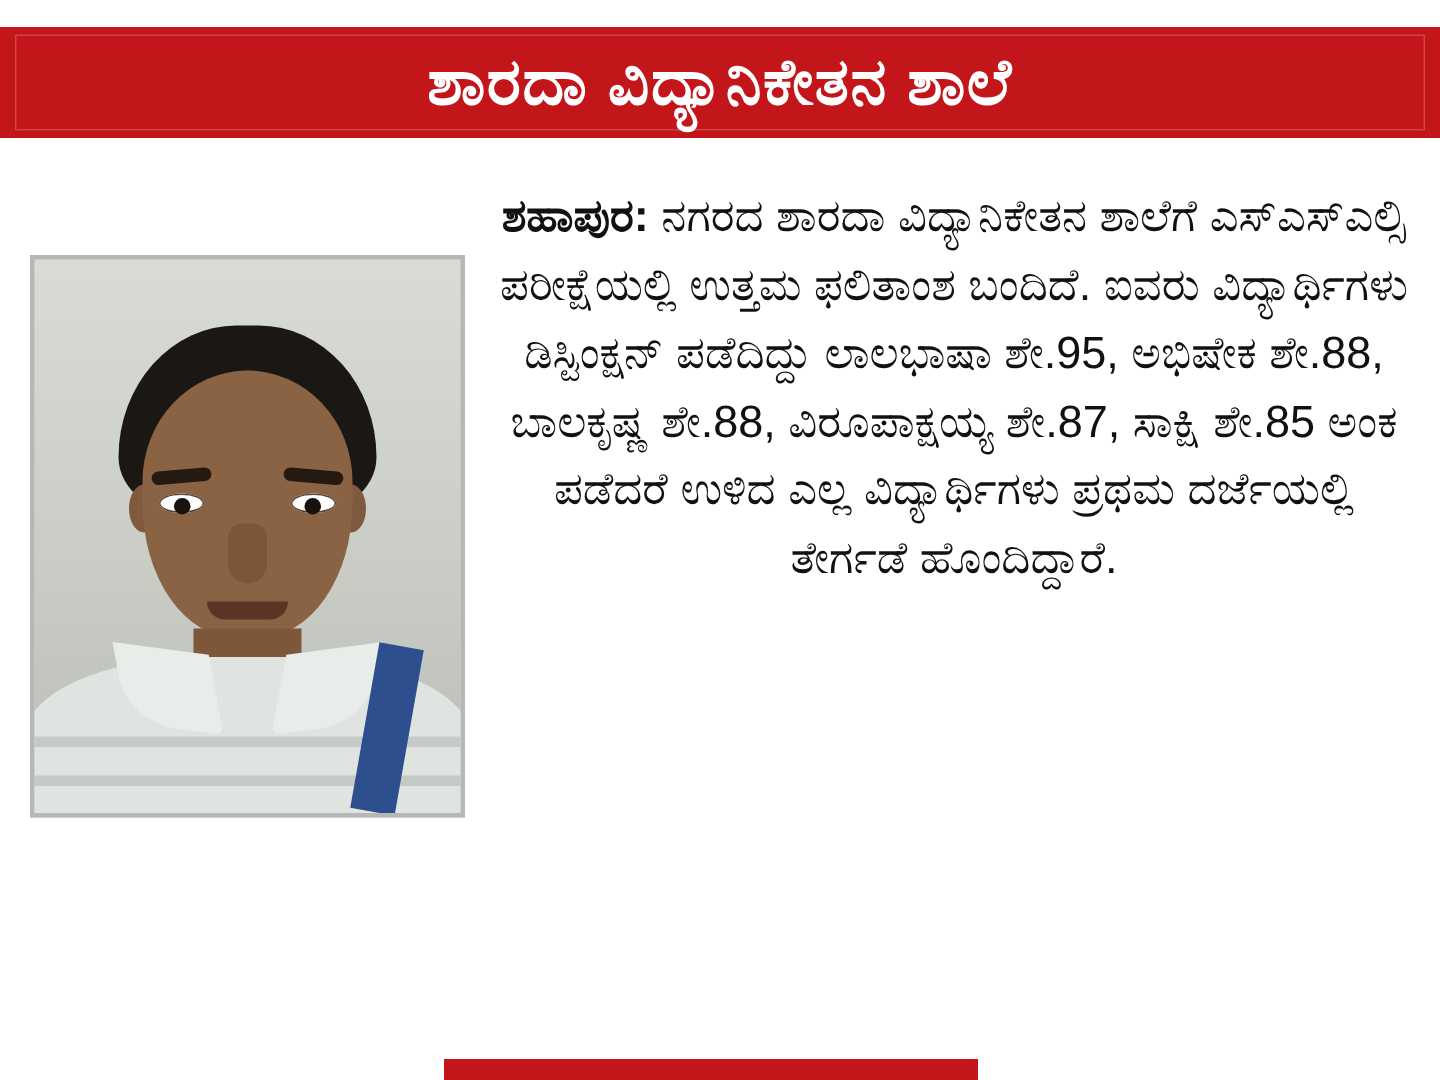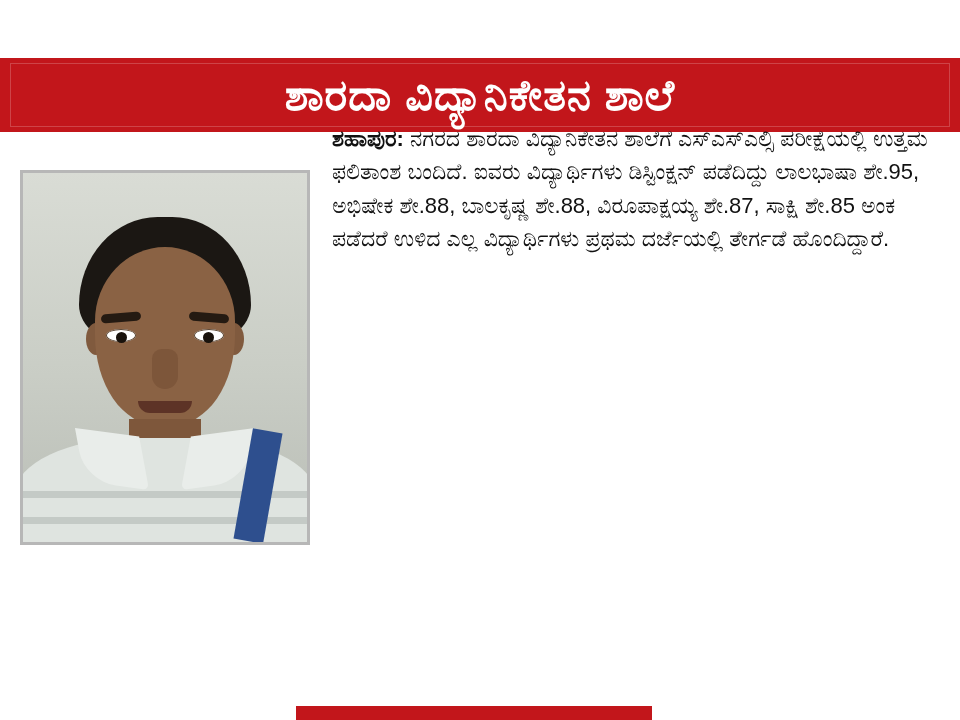--- a/index.html
+++ b/index.html
@@ -28,21 +28,20 @@
     position: absolute;
     top: 18px;
     left: 0;
     width: 960px;
     height: 74px;
     background: #c2161b;
     display: flex;
     align-items: center;
     justify-content: center;
     box-shadow: 0 0 0 0 transparent;
-    margin-top: 40px;
   }
   .headline-band .inner-rule {
     position: absolute;
     left: 10px;
     right: 10px;
     top: 5px;
     bottom: 5px;
     border: 1px solid rgba(255,255,255,0.20);
     pointer-events: none;
   }
@@ -73,23 +72,23 @@
     width: 960px;
     height: 590px;
   }
 
   .article-text {
     position: absolute;
     top: 22px;
     left: 20px;
     width: 920px;
     color: #111111;
-    font-size: 22px;
+    font-size: 30px;
     line-height: 1.52;
-    text-align: left;
+    text-align: center;
     font-family: "Liberation Sans", "DejaVu Sans", sans-serif;
   }
   .article-text .lead-place {
     font-weight: bold;
   }
 
   
   .photo-frame {
     float: left;
     width: 290px;

